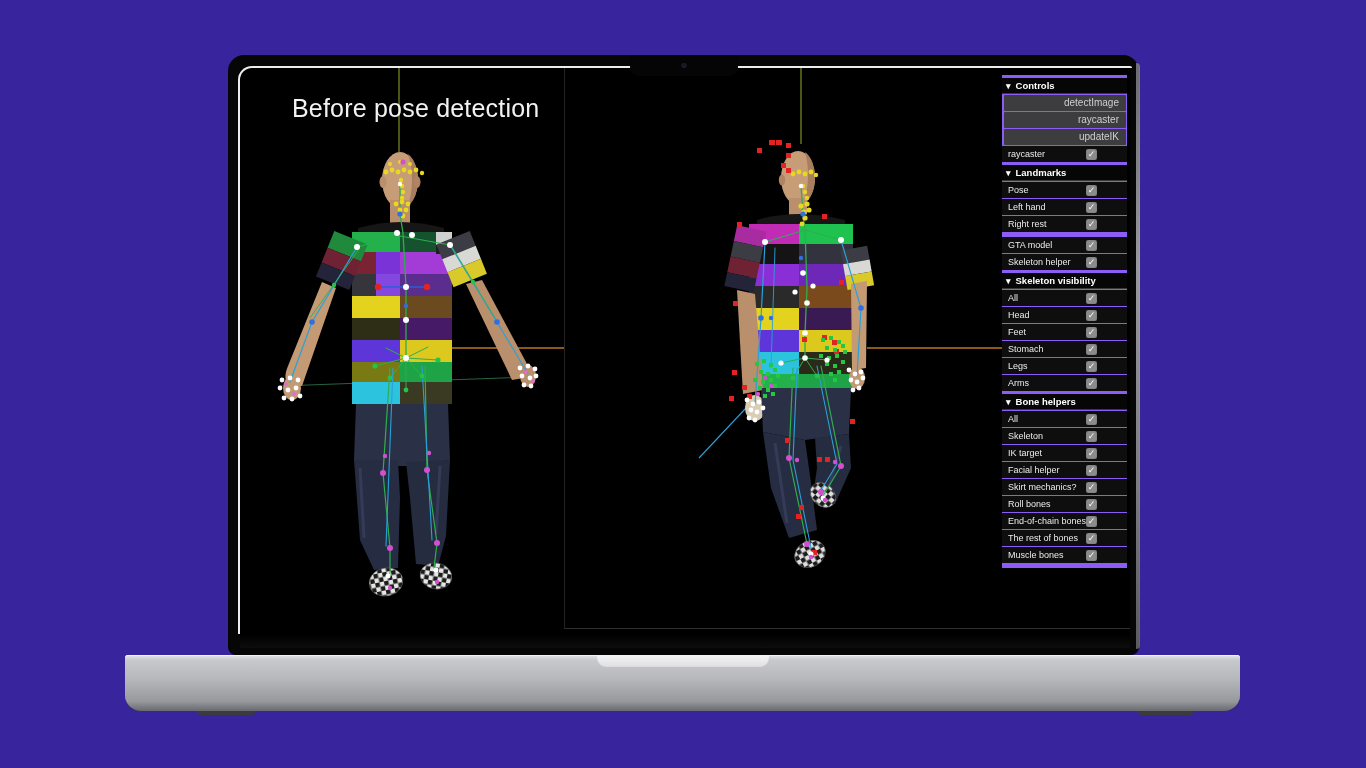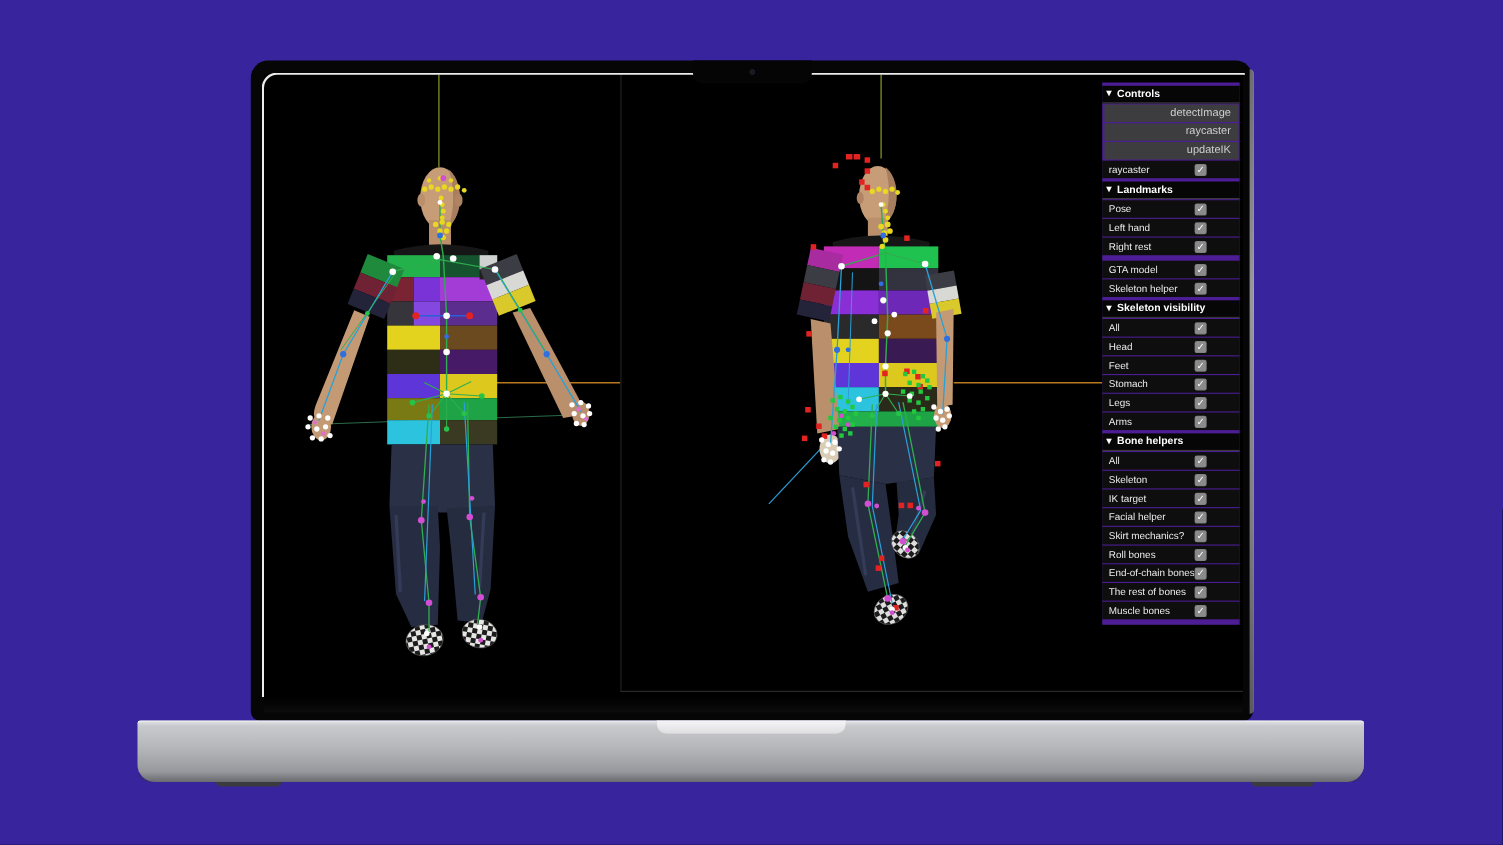--- a/index.html
+++ b/index.html
@@ -73,21 +73,21 @@
   }
   .viewport h1{
     position:absolute;margin:0;font-size:25px;font-weight:500;color:#f2f2f2;
     letter-spacing:.2px;top:26px;white-space:nowrap;z-index:2;
   }
   .viewport-before h1{left:52px;}
   .viewport-after h1{left:118px;}
   .scene{position:absolute;left:0;top:0;}
   
   .gui-panel{
-    position:absolute;left:762px;top:7px;width:125px;background:#4c1d95;
+    position:absolute;left:762px;top:7px;width:125px;background:#8b5cf6;
     padding-bottom:4px;z-index:6;font-size:9px;color:#ececec;
   }
   .gui-header{
     height:15px;line-height:15px;font-weight:bold;font-size:9.5px;color:#fff;
     border-bottom:1px solid #3a3a3a;margin-top:3px;padding-left:4px;background:#060606;
     cursor:pointer;white-space:nowrap;overflow:hidden;
   }
   .gui-header .chevron{margin-right:5px;font-size:9px;display:inline-block;transform:translateY(-0.5px);}
   .gui-button{
     height:16px;line-height:16px;background:#3d3d3f;margin:1px 1px 1px 2px;
@@ -112,20 +112,21 @@
   <div class="foot left"></div>
   <div class="foot right"></div>
 
   <div class="screen">
     <div class="bezel-highlight"></div>
     <div class="lid-rim"></div>
 
     <div class="screen-content">
 
       <div class="viewport viewport-before">
+        <h1>Before pose detection</h1>
         <svg class="scene" width="324" height="580" viewBox="0 0 324 580">
           <defs>
             <pattern id="checker1" width="9" height="9" patternUnits="userSpaceOnUse">
               <rect width="9" height="9" fill="#e6e6e4"></rect>
               <rect width="4.5" height="4.5" fill="#1c1c1c"></rect>
               <rect x="4.5" y="4.5" width="4.5" height="4.5" fill="#1c1c1c"></rect>
             </pattern>
           </defs>
 
           <g>

